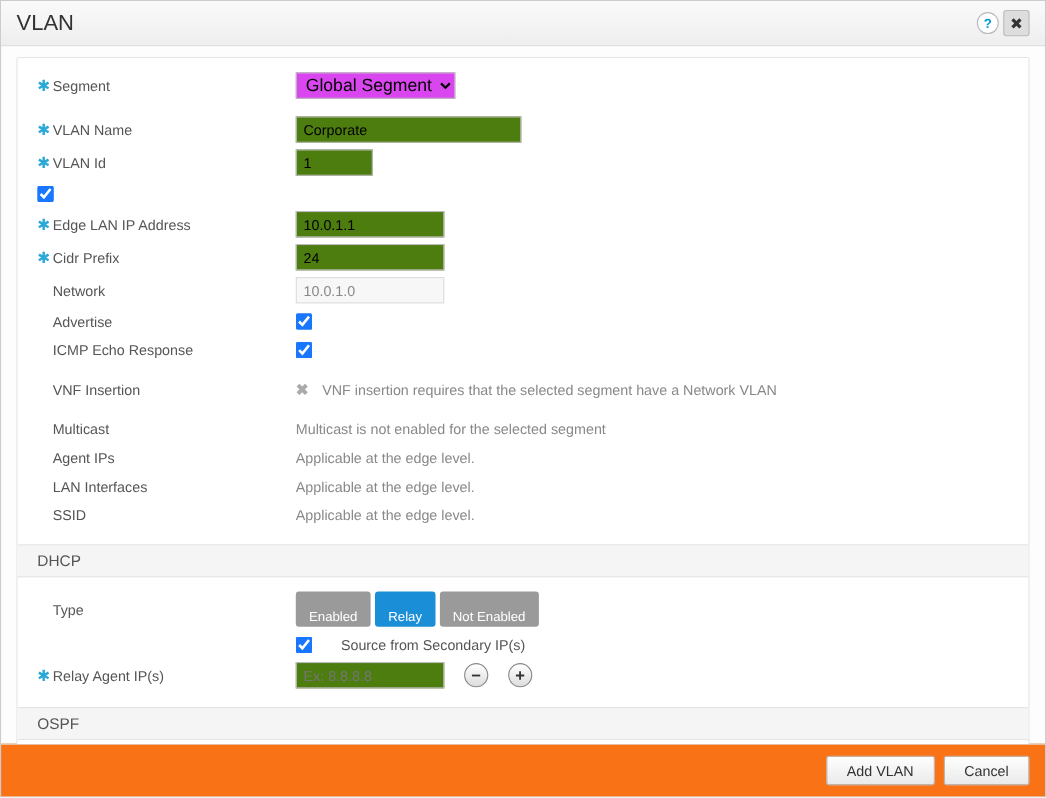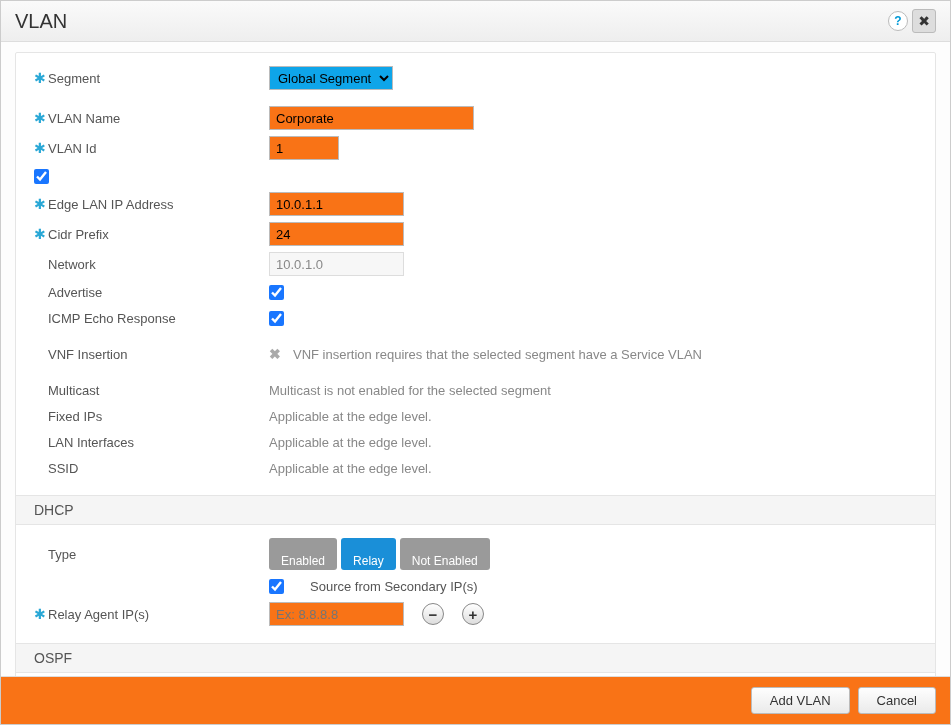--- a/index.html
+++ b/index.html
@@ -91,32 +91,32 @@
   }
   .spacer14 { width:14px; display:inline-block; }
   .value-col {
     flex: 1;
     display: flex;
     align-items: center;
     gap: 8px;
     color: #777;
   }
   select {
-    font-size: 13px;
+    font-size: 16px;
     padding: 2px 4px;
     border: 1px solid #bbb;
-    background: #0ea5e9;
+    background: #d946ef;
     height: 24px;
   }
   input[type="text"] {
     font-size: 13px;
     padding: 3px 6px;
     border: 1px solid #bbb;
     height: 24px;
-    background: #f97316;
+    background: #4d7c0f;
   }
   input[readonly] { background: #f7f7f7; color: #888; border-color: #ddd;}
   input[type="checkbox"] {
     width: 15px; height: 15px;
     accent-color: #1976ff;
     margin: 0;
   }
   .info-icon {
     display: inline-flex;
     width: 14px; height: 14px;
@@ -308,40 +308,40 @@
 
         <div class="gap"></div>
 
         <div class="form-row">
           <div class="label-col">
               <span class="spacer14"></span>
               <span>VNF Insertion</span>
             </div>
           <div class="value-col">
             <span class="x-icon">✖</span>
-            <span class="sub-note">VNF insertion requires that the selected segment have a Service VLAN</span>
+            <span class="sub-note">VNF insertion requires that the selected segment have a Network VLAN</span>
           </div>
         </div>
 
         <div class="gap"></div>
 
         <div class="form-row">
           <div class="label-col">
               <span class="spacer14"></span>
               <span>Multicast</span>
             </div>
           <div class="value-col">
               <span class="sub-note">Multicast is not enabled for the selected segment</span>
             </div>
         </div>
 
         <div class="form-row">
           <div class="label-col">
               <span class="spacer14"></span>
-              <span>Fixed IPs</span>
+              <span>Agent IPs</span>
             </div>
           <div class="value-col">
               <span class="sub-note">Applicable at the edge level.</span>
             </div>
         </div>
 
         <div class="form-row">
           <div class="label-col">
               <span class="spacer14"></span>
               <span>LAN Interfaces</span>

